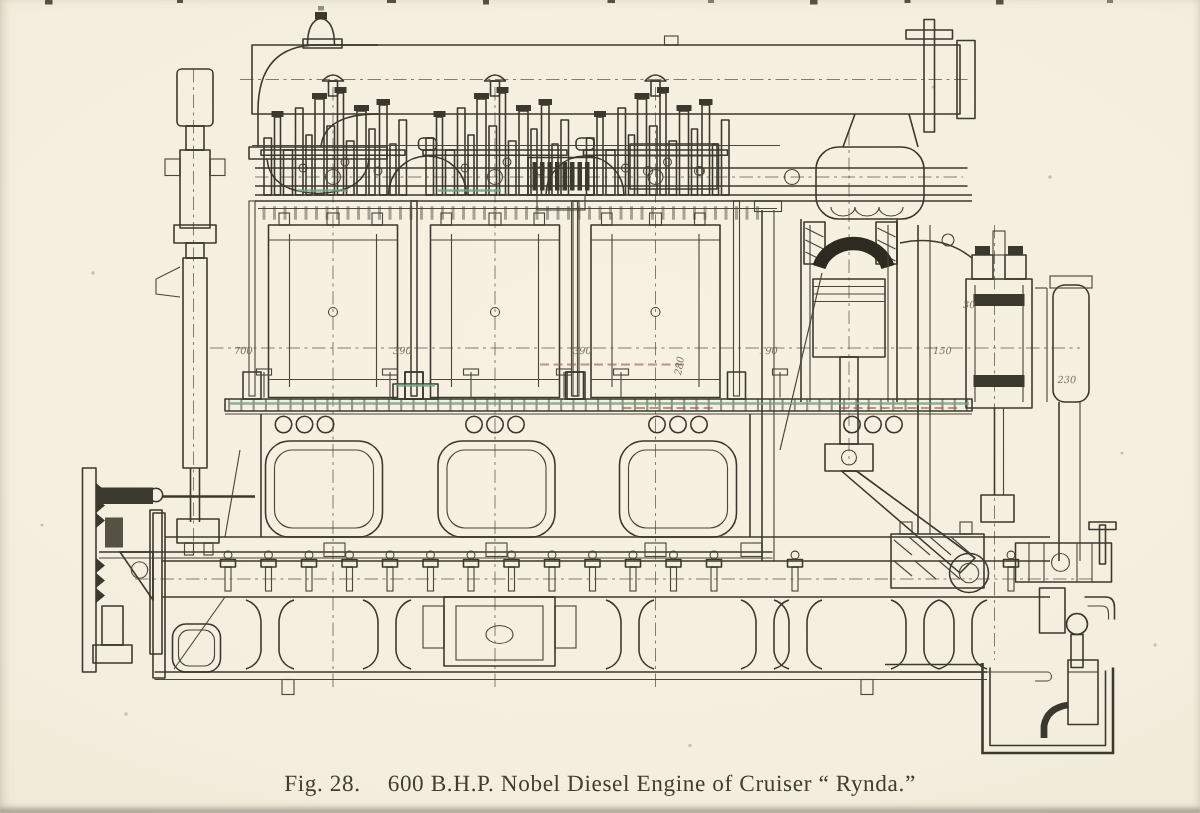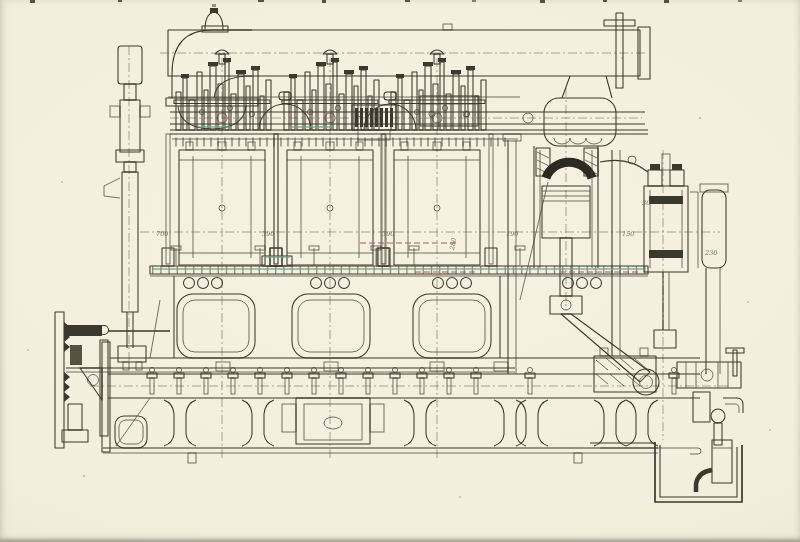--- a/index.html
+++ b/index.html
@@ -435,15 +435,18 @@
     <text x="262" y="236" class="dim">390</text>
     <text x="382" y="236" class="dim">390</text>
     <text x="506" y="236" class="dim">190</text>
     <text x="622" y="236" class="dim">150</text>
     <text x="642" y="205" class="dim">30</text>
     <text x="705" y="255" class="dim">230</text>
     <text x="452" y="252" class="dim" transform="rotate(-80 452 250)">280</text>
   </g>
 </svg>
 
+  <div class="caption">
+    <span class="fig">Fig. 28.</span><span>600 B.H.P. Nobel Diesel Engine of Cruiser “ Rynda.”</span>
+  </div>
 
   <div class="bottom-edge"></div>
 </div>
 
 </body></html>

